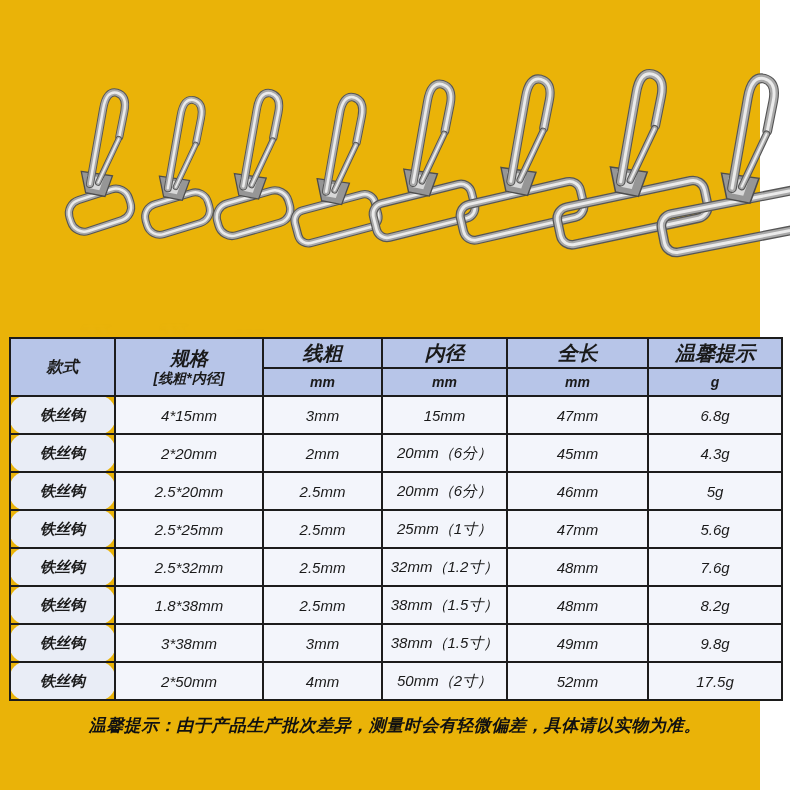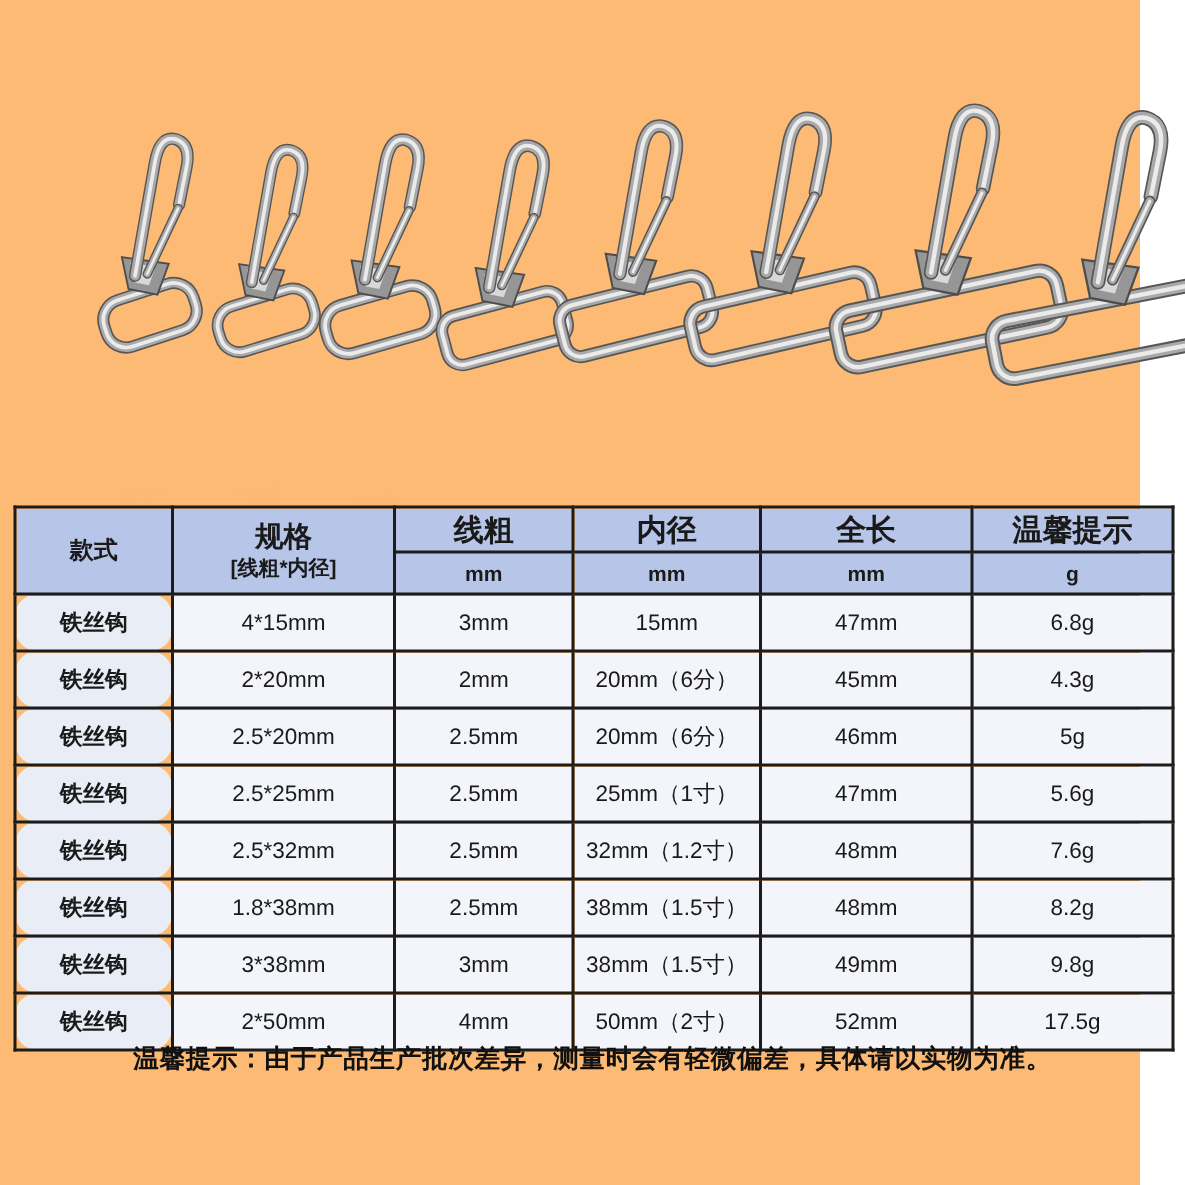--- a/index.html
+++ b/index.html
@@ -1,21 +1,21 @@
 <!DOCTYPE html>
 <html style="--hbg: #b7c5e8; --rbg: #f3f5fb; --c1bg: #e9edf6; --bd: #1c1c1c; --txt: #1a1a1a;"><head>
 <meta charset="utf-8">
 <style>
   html,body{margin:0;padding:0;}
   body{
     width:790px;height:790px;background:#ffffff;overflow:hidden;
     font-family:"Liberation Sans","DejaVu Sans",sans-serif;
     -webkit-font-smoothing:antialiased;
   }
-  .stage{position:relative;width:760px;height:790px;background:#fdba74;}
+  .stage{position:relative;width:760px;height:790px;background:#eab308;font-style:italic;}
 
   
   #hero{position:absolute;left:0;top:0;width:790px;height:334px;overflow:hidden;}
   .hook{position:absolute;}
   .hook svg{display:block;}
   .hook .refl{
     position:absolute;left:0;top:99%;
     transform:scaleY(-1);
     opacity:.20;filter:blur(1.6px);
     -webkit-mask-image:linear-gradient(to bottom,rgba(0,0,0,.75),rgba(0,0,0,0) 60%);
@@ -37,21 +37,21 @@
   th.c1{font-size:16px;}
   th.c2 .spec-l1{font-size:19px;line-height:22px;text-align:center;}
   th.c2 .spec-l2{font-size:14px;line-height:16px;}
   th.lab{font-size:20px;height:28px;border-bottom-width:1px;}
   th.unit{font-size:14px;height:26px;border-top-width:1px;}
   table.spec tbody td{height:36px;font-size:15px;background:var(--rbg,#f3f5fb);}
   table.spec tbody td.col1{background:var(--c1bg,#e9edf6);font-weight:700;font-size:15px;border-radius:15px;}
 
   
   .tip{
-    position:absolute;left:0;top:694px;width:790px;
+    position:absolute;left:0;top:714px;width:790px;
     text-align:center;font-size:17px;font-weight:700;color:#111;
     letter-spacing:.5px;
   }
 </style>
 </head>
 <body>
 
 <div class="stage">
 
   <div id="hero">

